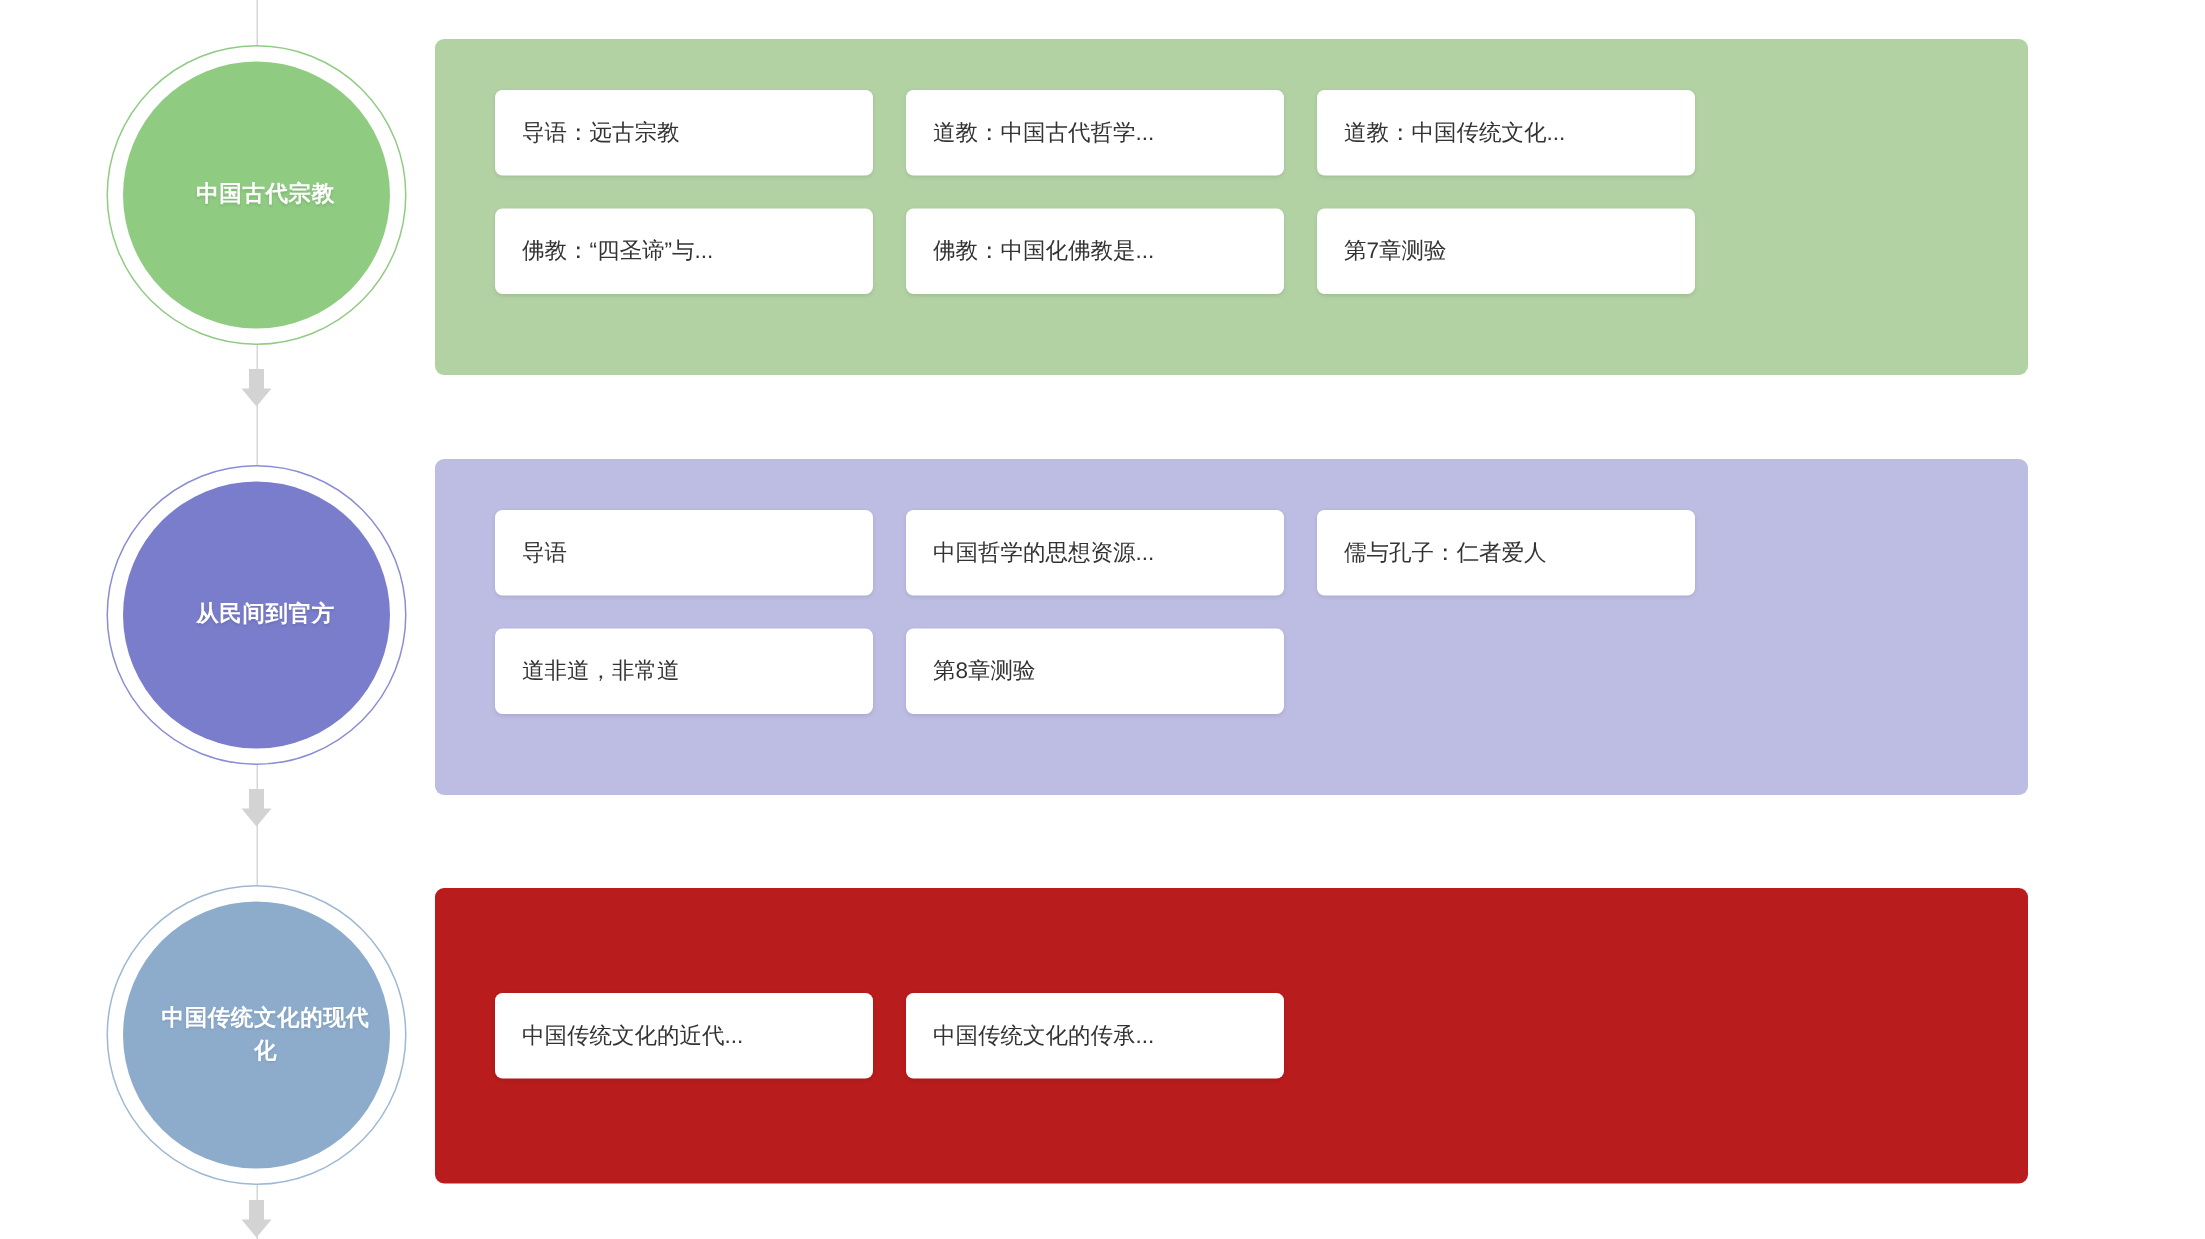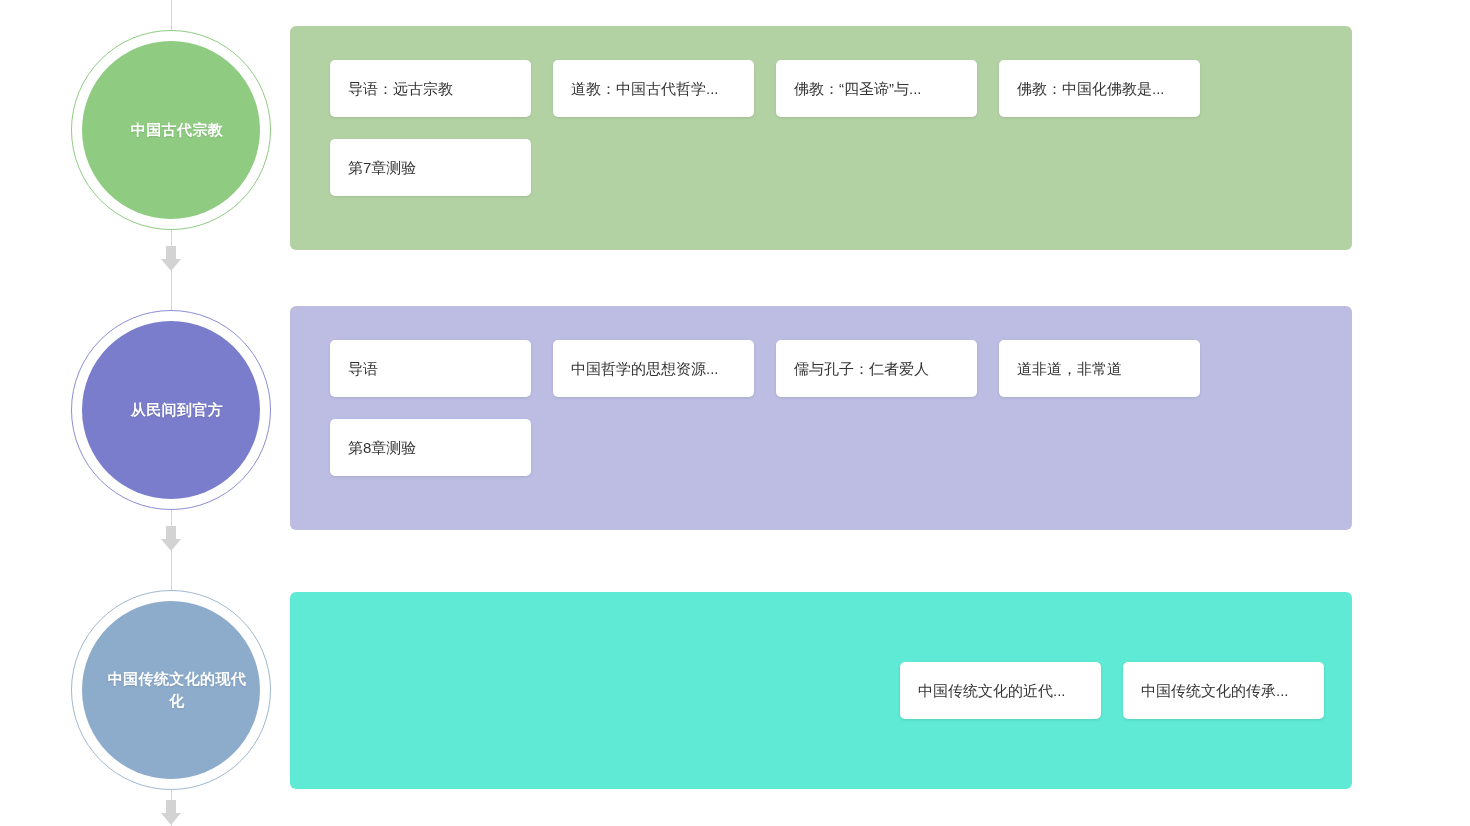--- a/index.html
+++ b/index.html
@@ -89,21 +89,21 @@
     padding: 34px 28px 34px 40px;
     display: flex;
     flex-wrap: wrap;
     align-content: flex-start;
     gap: 22px;
     z-index: 1;
   }
 
   
   .card {
-    width: 201px;
+    width: 252px;
     height: 57px;
     background: #ffffff;
     border-radius: 5px;
     display: flex;
     align-items: center;
     padding: 0 18px;
     box-shadow: 0 1px 3px rgba(0,0,0,.10);
     cursor: pointer;
     overflow: hidden;
   }
@@ -146,20 +146,23 @@
   </div>
 
   <div class="panel" style="left: 290px; top: 26px; width: 1062px; height: 224px; background: rgb(179, 210, 164);">
     <div class="card">
       <span class="card-title">导语：远古宗教</span>
     </div>
     <div class="card">
       <span class="card-title">道教：中国古代哲学...</span>
     </div>
     <div class="card">
+      <span class="card-title">道教：中国传统文化...</span>
+    </div>
+    <div class="card">
       <span class="card-title">佛教：“四圣谛”与...</span>
     </div>
     <div class="card">
       <span class="card-title">佛教：中国化佛教是...</span>
     </div>
     <div class="card">
       <span class="card-title">第7章测验</span>
     </div>
   </div>
 
@@ -186,21 +189,21 @@
       <span class="card-title">第8章测验</span>
     </div>
   </div>
 
   <div class="node" style="left:71px; top:590px">
     <div class="node-ring" style="border-color: rgb(159, 184, 210);"></div>
     <div class="node-fill" style="background: rgb(141, 172, 204);"></div>
     <div class="node-label">中国传统文化的现代化</div>
   </div>
 
-  <div class="panel" style="left: 290px; top: 592px; width: 1062px; height: 197px; background: #5eead4; align-content: center; justify-content: flex-end;">
+  <div class="panel" style="left: 290px; top: 592px; width: 1062px; height: 197px; background: #b91c1c; align-content: center;">
     <div class="card">
       <span class="card-title">中国传统文化的近代...</span>
     </div>
     <div class="card">
       <span class="card-title">中国传统文化的传承...</span>
     </div>
   </div>
 
 </div>
 

